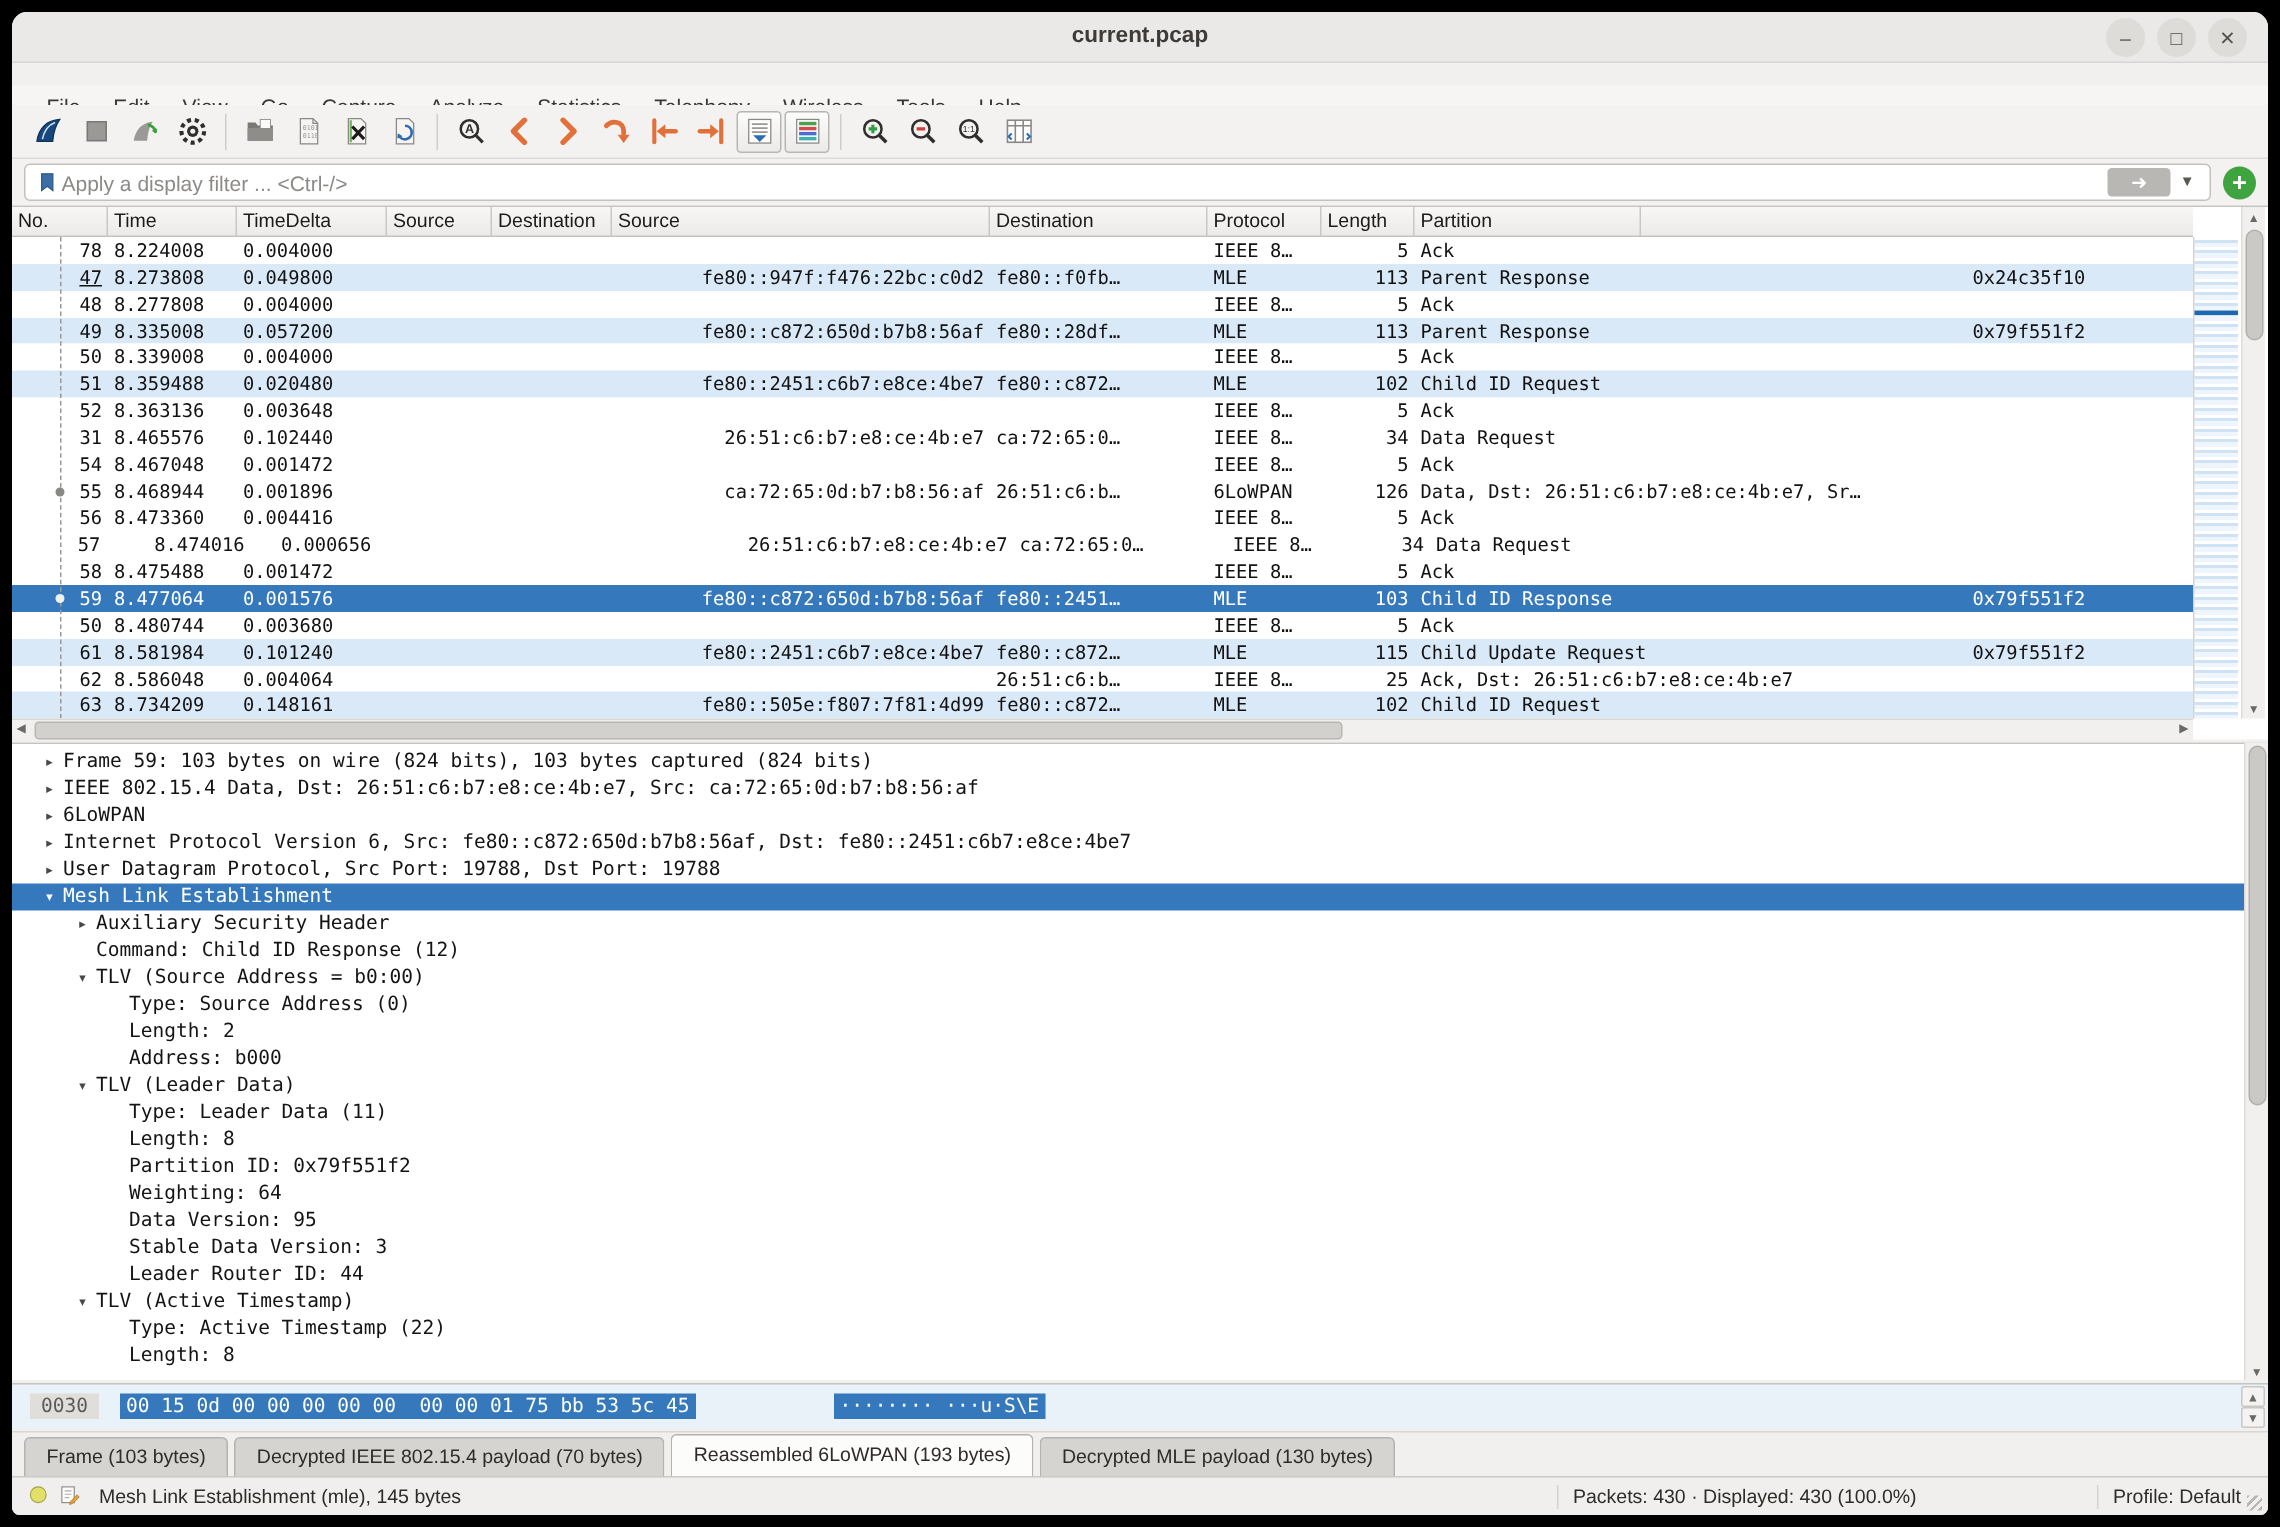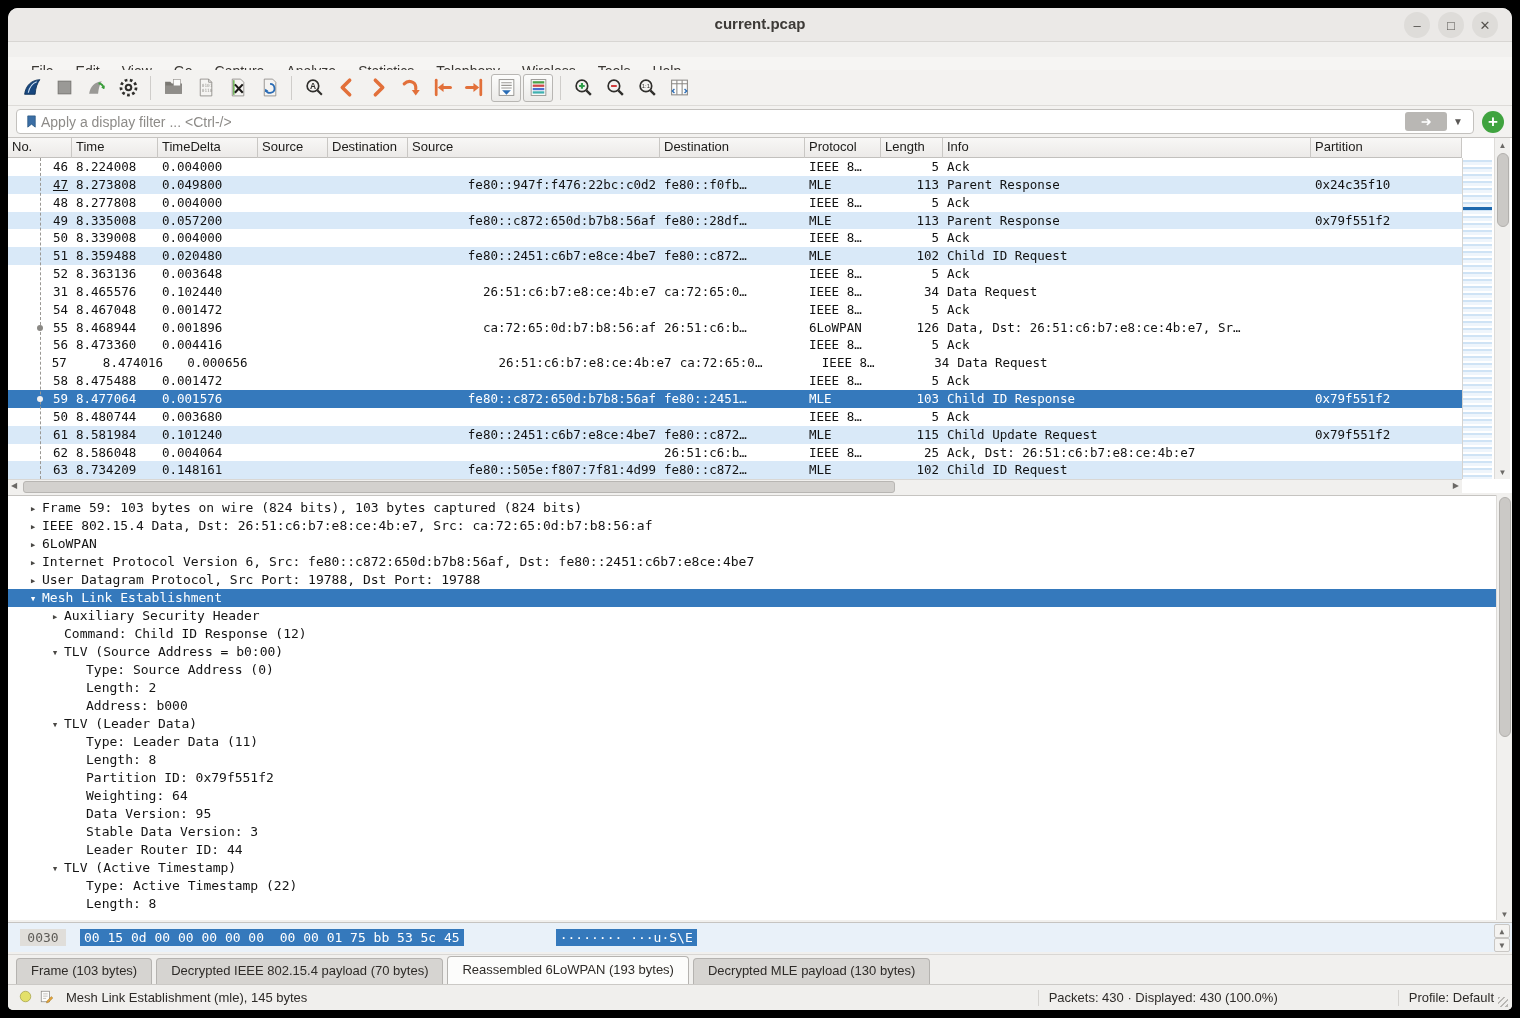--- a/index.html
+++ b/index.html
@@ -281,26 +281,25 @@
     <div class="phead" id="phead">
         <div class="hcell" style="width: 64px;">No.</div>
         <div class="hcell" style="width: 86px;">Time</div>
         <div class="hcell" style="width: 100px;">TimeDelta</div>
         <div class="hcell" style="width: 70px;">Source</div>
         <div class="hcell" style="width: 80px;">Destination</div>
         <div class="hcell" style="width: 252px;">Source</div>
         <div class="hcell" style="width: 145px;">Destination</div>
         <div class="hcell" style="width: 76px;">Protocol</div>
         <div class="hcell" style="width: 62px;">Length</div>
-        <div class="hcell" style="width: 368px;">Info</div>
         <div class="hcell" style="width: 151px;">Partition</div>
       </div>
     <div class="prows" id="prows">
         <div class="prow w">
-          <span class="ar" style="width: 64px;">46</span>
+          <span class="ar" style="width: 64px;">78</span>
           <span style="width: 86px;">8.224008</span>
           <span style="width: 100px;">0.004000</span>
           <span style="width: 70px;"></span>
           <span style="width: 80px;"></span>
           <span class="ar" style="width: 252px;"></span>
           <span style="width: 145px;"></span>
           <span style="width: 76px;">IEEE 8…</span>
           <span class="ar" style="width: 62px;">5</span>
           <span style="width: 368px;">Ack</span>
           <span style="width: 151px;"></span>

